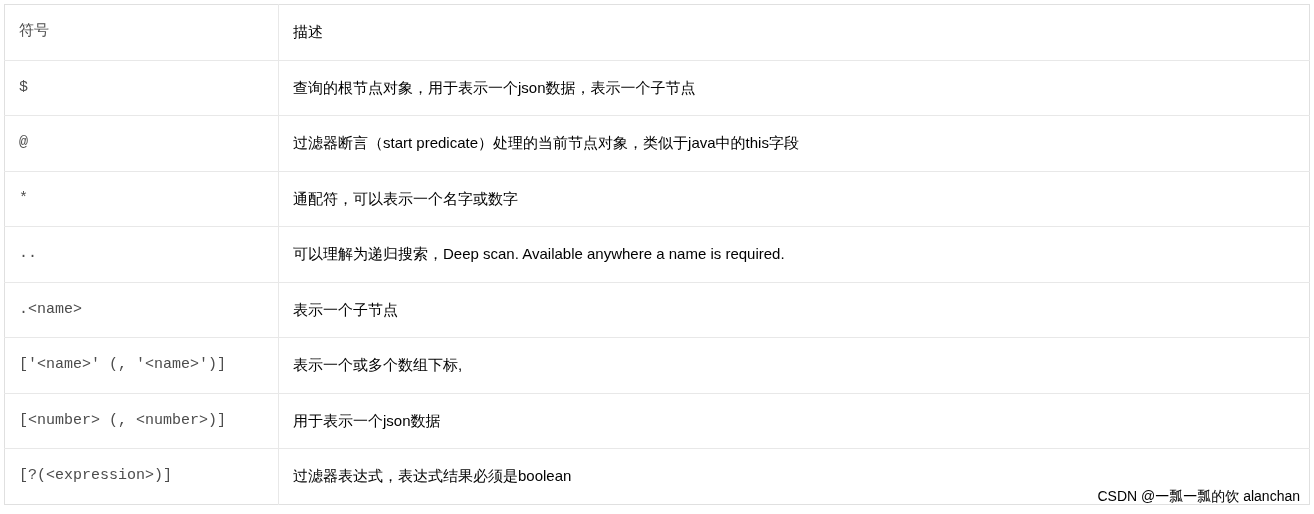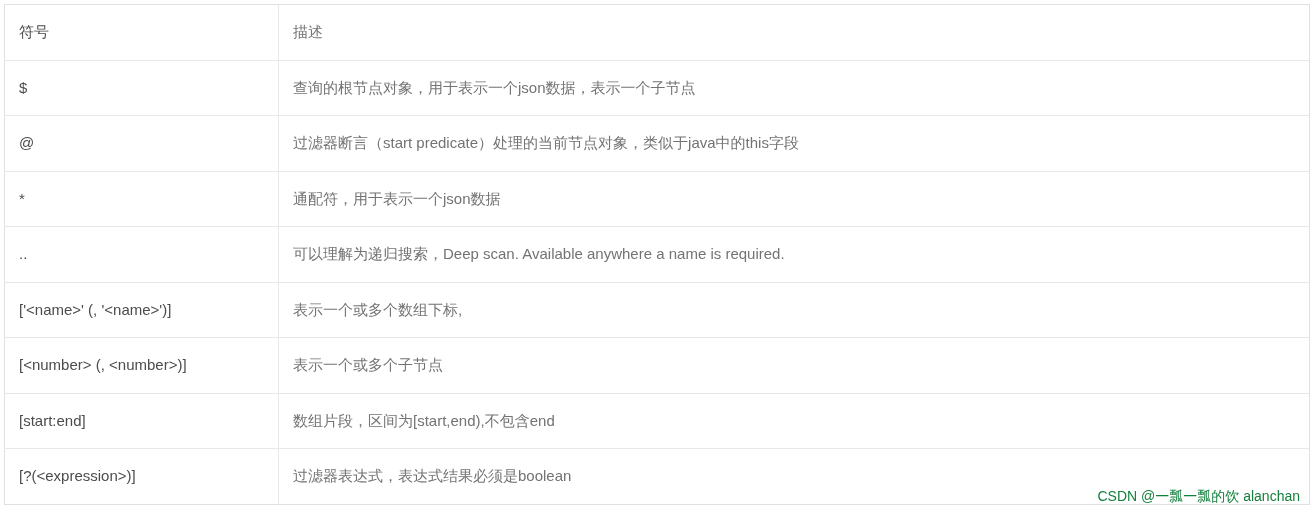--- a/index.html
+++ b/index.html
@@ -26,30 +26,31 @@
       border-bottom: none;
     }
     .table-container td {
       padding: 16px 14px;
       vertical-align: middle;
       line-height: 1.5;
     }
     .col-symbol {
       width: 274px;
       border-right: 1px solid #e8e8e8;
+      font-family: Liberation Mono, monospace;
     }
     .col-desc {
-      color: #737373;
+      color: #000000;
       margin-top: 44px;
     }
     .watermark {
       position: fixed;
       right: 14px;
       bottom: 8px;
-      color: #15803d;
+      color: #000000;
       font-size: 14px;
       pointer-events: none;
       user-select: none;
     }
   </style>
 </head>
 <body>
 
 <table class="table-container">
   <tbody>
@@ -60,37 +61,37 @@
     <tr>
       <td class="col-symbol">$</td>
       <td class="col-desc">查询的根节点对象，用于表示一个json数据，表示一个子节点</td>
     </tr>
     <tr>
       <td class="col-symbol">@</td>
       <td class="col-desc">过滤器断言（start predicate）处理的当前节点对象，类似于java中的this字段</td>
     </tr>
     <tr>
       <td class="col-symbol">*</td>
-      <td class="col-desc">通配符，用于表示一个json数据</td>
+      <td class="col-desc">通配符，可以表示一个名字或数字</td>
     </tr>
     <tr>
       <td class="col-symbol">..</td>
       <td class="col-desc">可以理解为递归搜索，Deep scan. Available anywhere a name is required.</td>
+    </tr>
+    <tr>
+      <td class="col-symbol">.&lt;name&gt;</td>
+      <td class="col-desc">表示一个子节点</td>
     </tr>
     <tr>
       <td class="col-symbol">['&lt;name&gt;' (, '&lt;name&gt;')]</td>
       <td class="col-desc">表示一个或多个数组下标,</td>
     </tr>
     <tr>
       <td class="col-symbol">[&lt;number&gt; (, &lt;number&gt;)]</td>
-      <td class="col-desc">表示一个或多个子节点</td>
-    </tr>
-    <tr>
-      <td class="col-symbol">[start:end]</td>
-      <td class="col-desc">数组片段，区间为[start,end),不包含end</td>
+      <td class="col-desc">用于表示一个json数据</td>
     </tr>
     <tr>
       <td class="col-symbol">[?(&lt;expression&gt;)]</td>
       <td class="col-desc">过滤器表达式，表达式结果必须是boolean</td>
     </tr>
   </tbody>
 </table>
 
 <div class="watermark">CSDN @一瓢一瓢的饮 alanchan</div>
 

